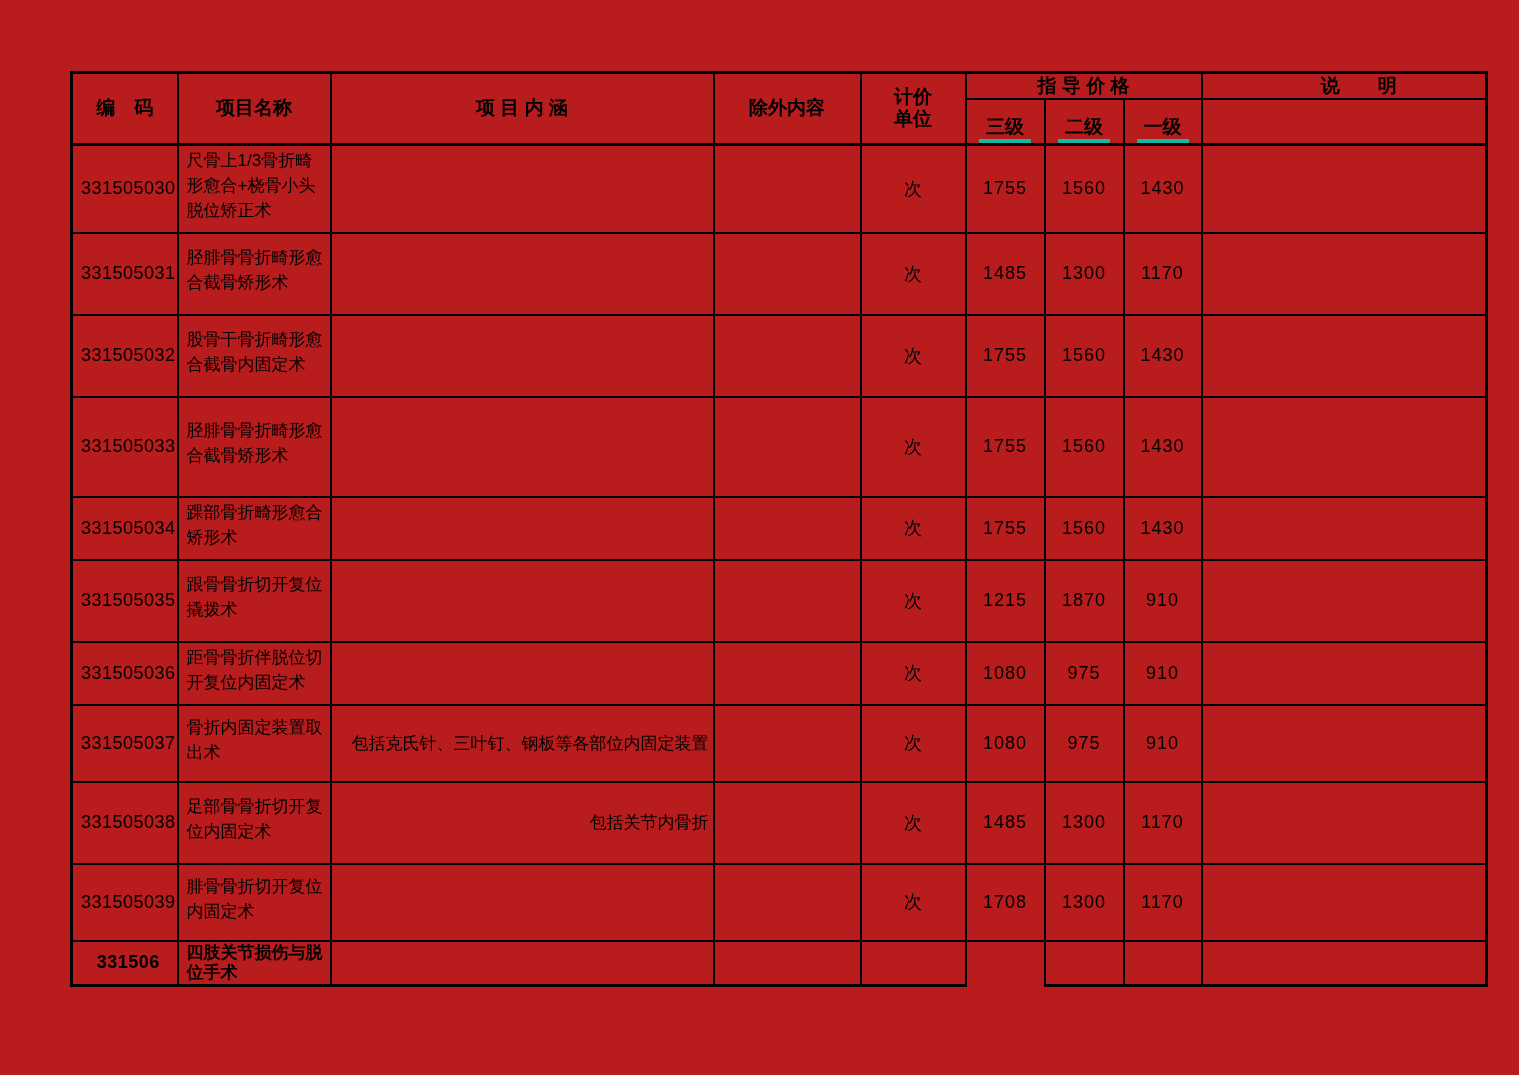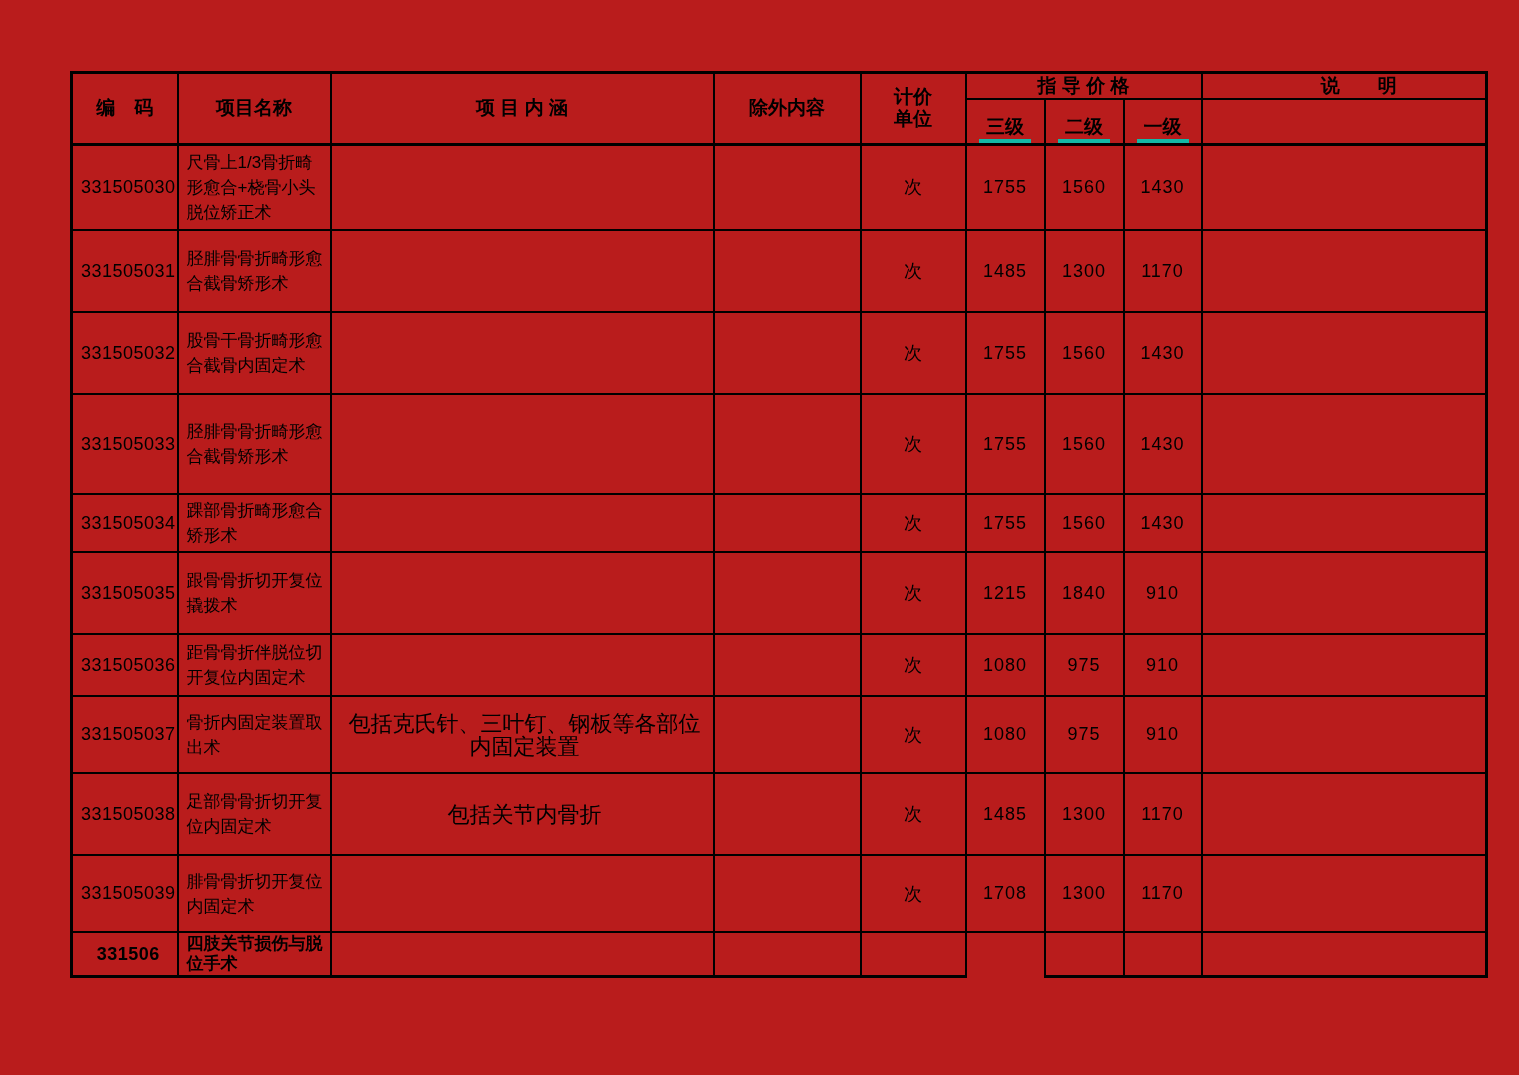--- a/index.html
+++ b/index.html
@@ -52,30 +52,30 @@
   }
   tbody td { font-size: 18px; text-align: center; }
   td.code {
     text-align: center;
     padding-left: 7px;
     font-size: 18px;
     letter-spacing: 0.5px;
   }
   td.name {
     text-align: left;
-    padding: 2px 6px 2px 8px;
+    padding: 2px 6px 9px 8px;
     font-size: 17px;
     line-height: 25px;
     word-break: break-all;
   }
   td.content {
-    text-align: center;
+    text-align: right;
     padding-left: 9px;
     padding-right: 4px;
-    font-size: 22px;
+    font-size: 17px;
     line-height: 23px;
     margin-left: 33px;
   }
   td.num { letter-spacing: 1px; }
   tr.section td { font-weight: bold; }
   tr.section td.name { line-height: 20px; padding-top: 1px; padding-bottom: 1px; }
 </style>
 </head>
 <body>
 
@@ -168,21 +168,21 @@
         <td class="num">1430</td>
         <td class="br"></td>
       </tr>
       <tr style="height:82px">
         <td class="code bl">331505035</td>
         <td class="name">跟骨骨折切开复位撬拨术</td>
         <td class="content"></td>
         <td></td>
         <td>次</td>
         <td class="num">1215</td>
-        <td class="num">1840</td>
+        <td class="num">1870</td>
         <td class="num">910</td>
         <td class="br"></td>
       </tr>
       <tr style="height:62px">
         <td class="code bl">331505036</td>
         <td class="name">距骨骨折伴脱位切开复位内固定术</td>
         <td class="content"></td>
         <td></td>
         <td>次</td>
         <td class="num">1080</td>

